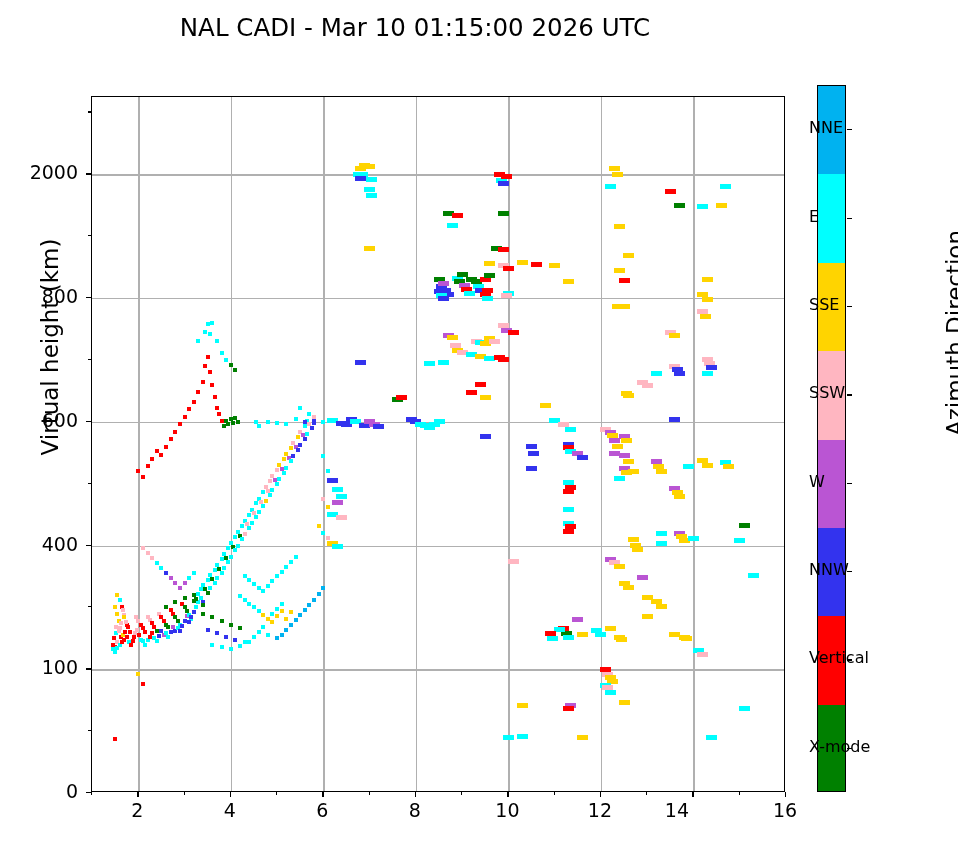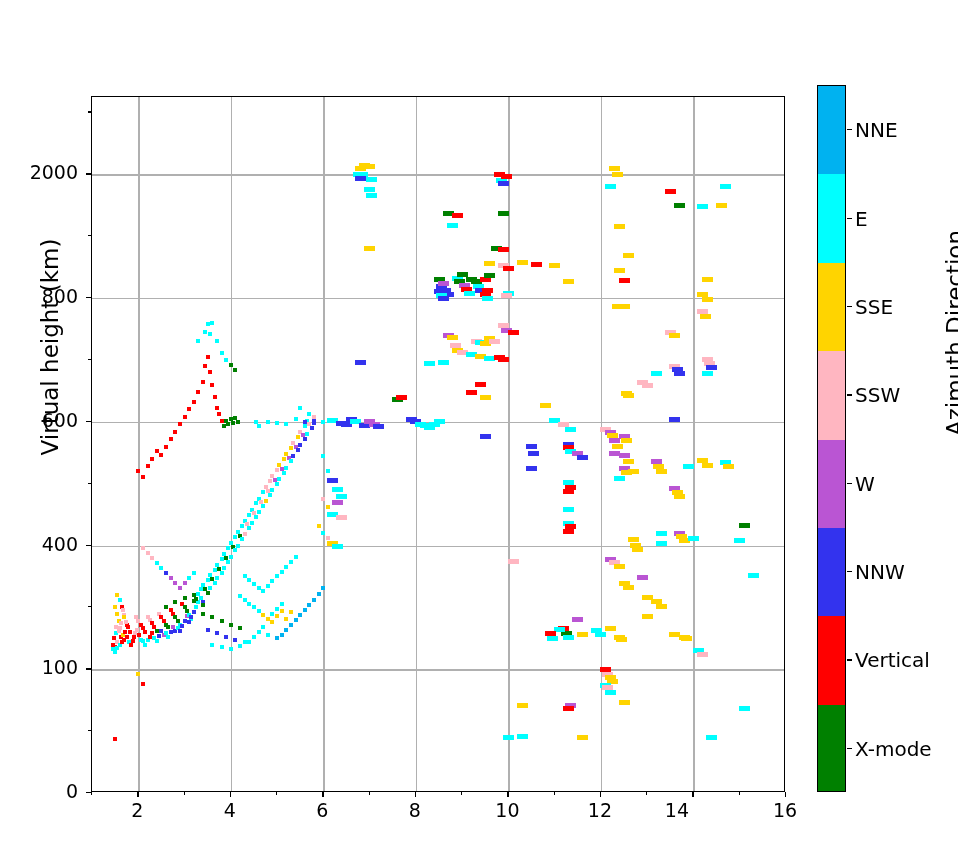--- a/index.html
+++ b/index.html
@@ -151,22 +151,22 @@
   }
   .cbar-tick {
     position: absolute;
     left: 847px;
     width: 5px;
     height: 1.3px;
     background: #000000;
   }
   .cbar-label {
     position: absolute;
-    left: 855px;
-    font-size: 20px;
+    left: 809px;
+    font-size: 16px;
     color: #000000;
     white-space: nowrap;
     margin-top: -11px;
   }
   #cbar-title {
     position: absolute;
     left: 790px;
     top: 320px;
     width: 330px;
     text-align: center;
@@ -174,20 +174,21 @@
     color: #000000;
     transform: rotate(-90deg);
     transform-origin: center center;
   }
 </style>
 </head>
 <body>
 
 <div id="figure">
 
+  <div id="plot-title">NAL CADI - Mar 10 01:15:00 2026 UTC</div>
 
   <div id="axes">
     <div id="plot-canvas">
         <div class="gridline-v" style="left: 46.2667px;"></div>
         <div class="gridline-v" style="left: 138.8px;"></div>
         <div class="gridline-v" style="left: 231.333px;"></div>
         <div class="gridline-v" style="left: 323.867px;"></div>
         <div class="gridline-v" style="left: 416.4px;"></div>
         <div class="gridline-v" style="left: 508.933px;"></div>
         <div class="gridline-v" style="left: 601.467px;"></div>

